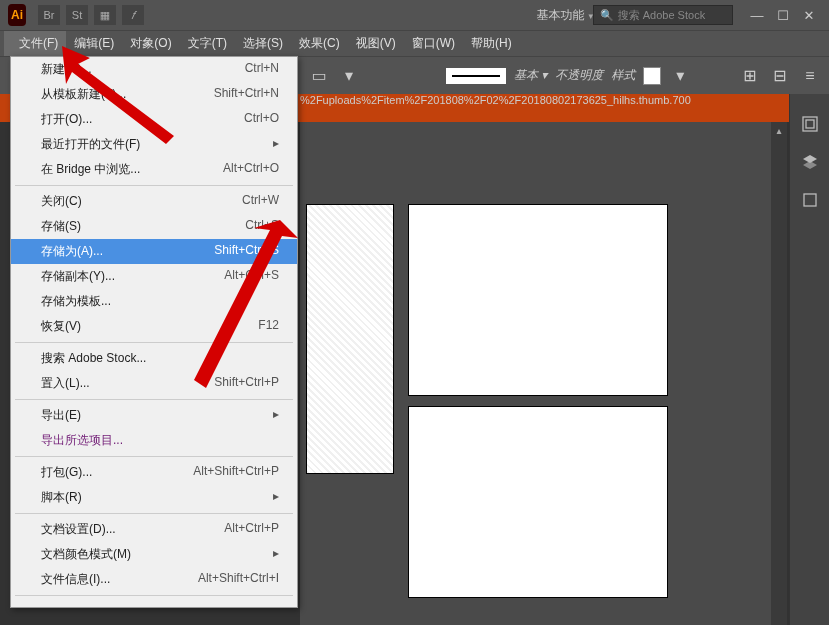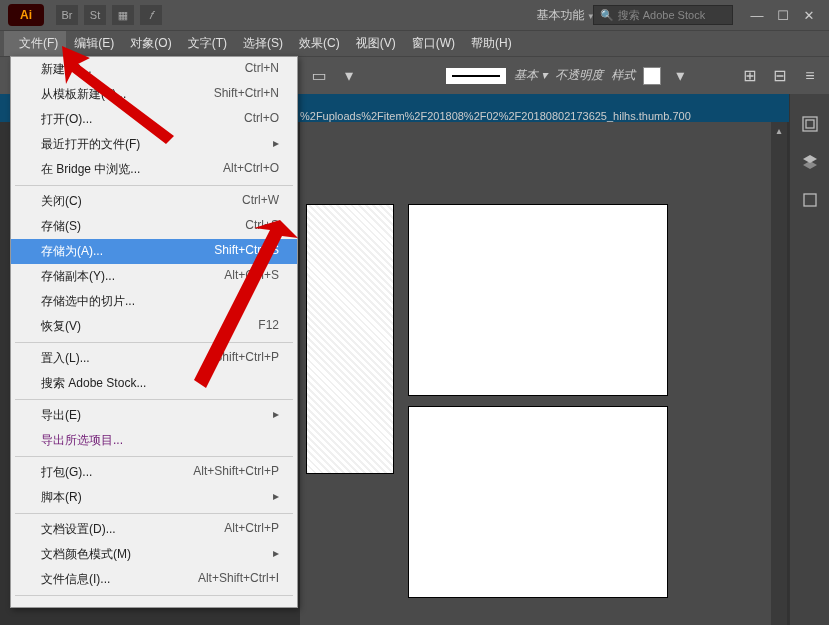--- a/index.html
+++ b/index.html
@@ -1,40 +1,40 @@
 <!DOCTYPE html>
 <html><head>
 <meta charset="utf-8">
 <style>
 * { margin: 0; padding: 0; box-sizing: border-box; font-family: "Microsoft YaHei", Arial, sans-serif; }
 body { background: #323232; width: 829px; height: 625px; overflow: hidden; position: relative; }
 
 .titlebar { height: 30px; background: #535353; display: flex; align-items: center; padding: 0 8px; }
-.titlebar .ai-logo { width: 36px; height: 22px; background: #330000; border-radius: 4px; color: #ff9a00; font-weight: bold; font-size: 12px; display: flex; align-items: center; justify-content: center; margin-right: 12px; }
+.titlebar .ai-logo { width: 18px; height: 22px; background: #330000; border-radius: 4px; color: #ff9a00; font-weight: bold; font-size: 12px; display: flex; align-items: center; justify-content: center; margin-right: 12px; }
 .titlebar .title-icon { width: 22px; height: 20px; background: #434343; margin-right: 6px; display: flex; align-items: center; justify-content: center; color: #aaa; font-size: 11px; }
 .titlebar .spacer { flex: 1; }
 .titlebar .workspace { color: #ccc; font-size: 12px; }
 .titlebar .chev { color: #aaa; font-size: 9px; margin-left: 4px; }
 .titlebar .search-box { background: #3a3a3a; border: 1px solid #2a2a2a; height: 20px; width: 140px; display: flex; align-items: center; padding: 0 6px; margin-right: 10px; }
 .titlebar .search-box span.icon { color: #888; font-size: 11px; margin-right: 4px; }
 .titlebar .search-box span.ph { color: #888; font-size: 11px; }
 .titlebar .winbtn { width: 24px; height: 24px; color: #ccc; display: flex; align-items: center; justify-content: center; font-size: 13px; margin-left: 2px; }
 
 .menubar { height: 26px; background: #535353; display: flex; align-items: center; padding: 0 4px; border-top: 1px solid #444; }
 .menubar .menu-item { color: #e0e0e0; font-size: 12px; padding: 4px 8px; }
 .menubar .menu-item.active { background: #6a6a6a; padding-left: 15px; }
 
 .toolbar { height: 38px; background: #535353; border-top: 1px solid #444; display: flex; align-items: center; padding: 0 8px; gap: 8px; }
 .toolbar .stroke-preview { width: 60px; height: 16px; background: #fff; display: flex; align-items: center; justify-content: center; }
 .toolbar .stroke-preview .line { width: 48px; height: 2px; background: #000; }
 .toolbar .dropdown-label { color: #ccc; font-size: 12px; font-style: italic; }
 .toolbar .color-swatch { width: 18px; height: 18px; background: #fff; border: 1px solid #888; }
 .toolbar .tool-icon { width: 22px; height: 22px; display: flex; align-items: center; justify-content: center; color: #ccc; }
 
-.tabbar { height: 28px; background: #0c4a6e; display: flex; align-items: flex-end; padding: 0 0 0 300px; }
+.tabbar { height: 28px; background: #c2410c; display: flex; align-items: flex-start; padding: 0 0 0 300px; }
 .tabbar .tab-label { color: #ccc; font-size: 11px; white-space: nowrap; overflow: hidden; }
 
 .canvas-area { position: absolute; top: 122px; left: 300px; right: 42px; bottom: 0; background: #4a4a4a; }
 .artboard { position: absolute; background: #fff; border: 1px solid #000; }
 .artboard.textured { background: repeating-linear-gradient(45deg, #f0f0f0 0px, #f0f0f0 2px, #fff 2px, #fff 5px); }
 .scrollbar-v { position: absolute; right: 42px; top: 122px; bottom: 0; width: 16px; background: #3a3a3a; }
 .scroll-arrow { width: 16px; height: 16px; color: #aaa; display: flex; align-items: center; justify-content: center; font-size: 10px; }
 
 .right-panel { position: absolute; right: 0; top: 94px; bottom: 0; width: 40px; background: #434343; border-left: 1px solid #333; display: flex; flex-direction: column; align-items: center; padding-top: 18px; gap: 14px; }
 .right-panel .panel-icon { width: 24px; height: 24px; color: #bbb; display: flex; align-items: center; justify-content: center; }
@@ -169,35 +169,35 @@
     </div>
     <div class="mi highlight">
       <span>存储为(A)...</span>
       <span class="sc">Shift+Ctrl+S</span>
     </div>
     <div class="mi">
       <span>存储副本(Y)...</span>
       <span class="sc">Alt+Ctrl+S</span>
     </div>
     <div class="mi">
-      <span>存储选中的切片...</span>
+      <span>存储为模板...</span>
       <span class="sc"></span>
     </div>
     <div class="mi">
       <span>恢复(V)</span>
       <span class="sc">F12</span>
     </div>
     <div class="sep"></div>
     <div class="mi">
+      <span>搜索 Adobe Stock...</span>
+      <span class="sc"></span>
+    </div>
+    <div class="mi">
       <span>置入(L)...</span>
       <span class="sc">Shift+Ctrl+P</span>
-    </div>
-    <div class="mi">
-      <span>搜索 Adobe Stock...</span>
-      <span class="sc"></span>
     </div>
     <div class="sep"></div>
     <div class="mi">
       <span>导出(E)</span>
       <span class="sc">▸</span>
     </div>
     <div class="mi disabled">
       <span>导出所选项目...</span>
       <span class="sc"></span>
     </div>

